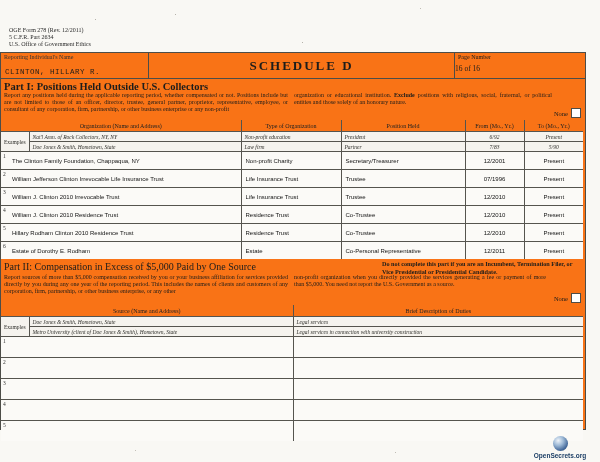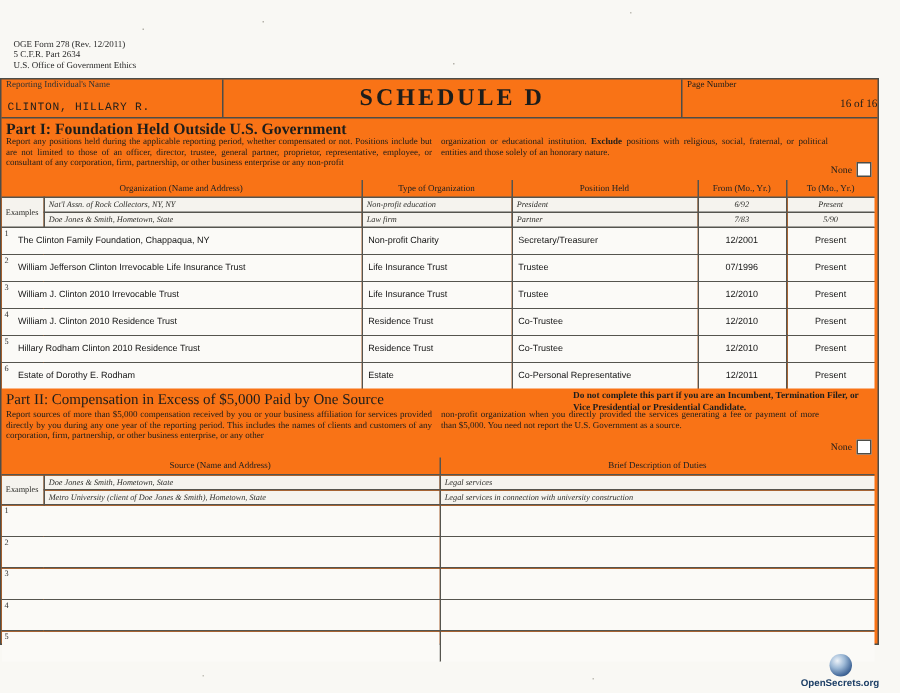--- a/index.html
+++ b/index.html
@@ -14,24 +14,24 @@
     250px 438px 0 0 #b5b2aa,395px 452px 0 0 #c0bdb5,135px 450px 0 0 #c4c1b9,
     28px 338px 0 0 #c0bdb5,498px 248px 0 0 #c4c1b9,318px 255px 0 0 #b5b2aa;}
   .form-ref{position:absolute;left:9px;top:27px;font-size:6px;line-height:1.2;color:#2a2a2a}
   .form-box{position:absolute;left:0;top:52px;width:584px;height:376px;border:1px solid #4d4d48;background:#f97316}
 
   
   .hdr{display:flex;height:25px;border-bottom:1px solid #4d4d48}
   .hdr-left{width:147px;border-right:1px solid #4d4d48;position:relative}
   .hdr-label{position:absolute;top:1px;left:3px;font-size:6px;color:#333;white-space:nowrap}
   .hdr-name{position:absolute;bottom:2px;left:4px;font-size:7.5px;font-family:"Liberation Mono",monospace;letter-spacing:.5px;white-space:nowrap}
-  .hdr-center{flex:1;display:flex;align-items:center;justify-content:center;font-size:16px;font-weight:bold;letter-spacing:2px}
+  .hdr-center{flex:1;display:flex;align-items:center;justify-content:center;font-size:13px;font-weight:bold;letter-spacing:2px}
   .hdr-right{width:130px;border-left:1px solid #4d4d48;position:relative}
   .page-label{position:absolute;top:1px;left:3px;font-size:6px}
-  .page-value{position:absolute;top:11px;left:0;right:0;text-align:right;font-size:7.5px}
+  .page-value{position:absolute;top:11px;left:0;right:0;text-align:left;font-size:7.5px}
 
   .part1-head{font-size:10.5px;font-weight:bold;padding:2px 0 0 3px;height:13px;box-sizing:border-box;white-space:nowrap}
 
   .instr{position:relative;height:28px}
   .instr-left{position:absolute;left:3px;top:0;width:284px;font-size:6px;line-height:1.18;text-align:justify}
   .instr-right{position:absolute;left:293px;top:0;width:258px;font-size:6px;line-height:1.18;text-align:justify}
   .none-box{position:absolute;right:4px;bottom:2px;font-size:6.5px;display:flex;align-items:center;gap:3px}
   .checkbox{width:8px;height:8px;border:1px solid #4d4d48;background:#fff;display:inline-block}
 
   
@@ -77,21 +77,21 @@
       <div class="hdr-label">Reporting Individual's Name</div>
       <div class="hdr-name">CLINTON, HILLARY R.</div>
     </div>
     <div class="hdr-center">SCHEDULE D</div>
     <div class="hdr-right">
       <div class="page-label">Page Number</div>
       <div class="page-value">16 of 16</div>
     </div>
   </div>
 
-  <div class="part1-head">Part I: Foundation Held Outside U.S. Government</div>
+  <div class="part1-head">Part I: Positions Held Outside U.S. Collectors</div>
 
   <div class="instr">
     <div class="instr-left">Report any positions held during the applicable reporting period, whether compensated or not. Positions include but are not limited to those of an officer, director, trustee, general partner, proprietor, representative, employee, or consultant of any corporation, firm, partnership, or other business enterprise or any non-profit</div>
     <div class="instr-right"><span>organization or educational institution. </span><b>Exclude</b><span> positions with religious, social, fraternal, or political entities and those solely of an honorary nature.</span></div>
     <div class="none-box">
       <span>None</span>
       <span class="checkbox"></span>
     </div>
   </div>
 

